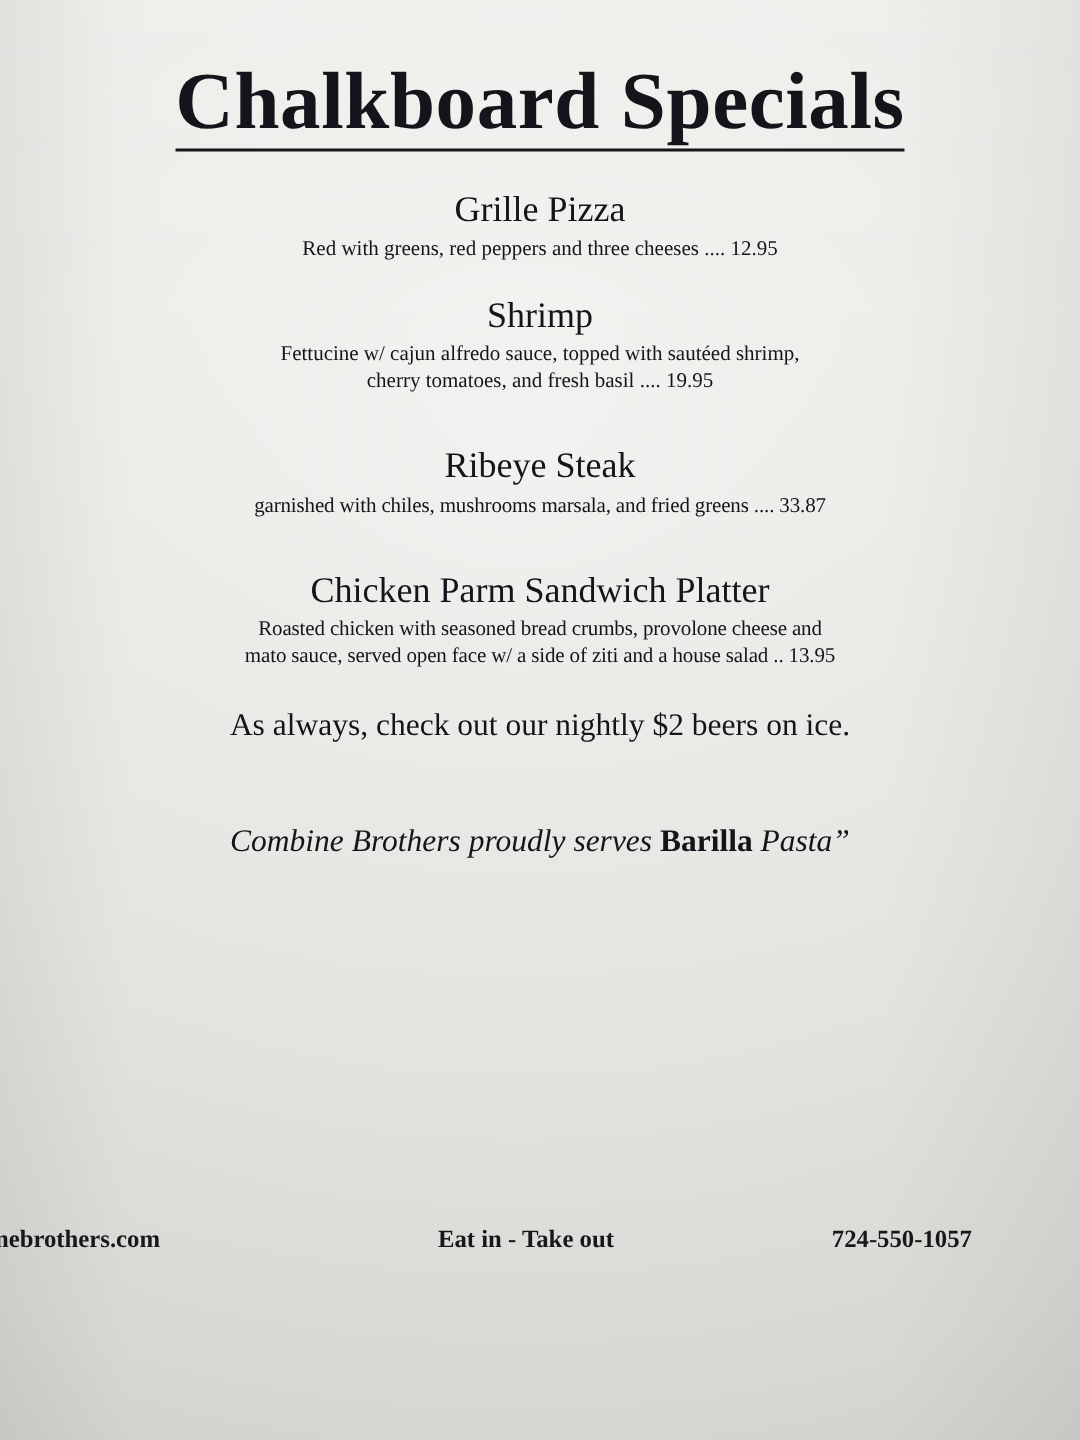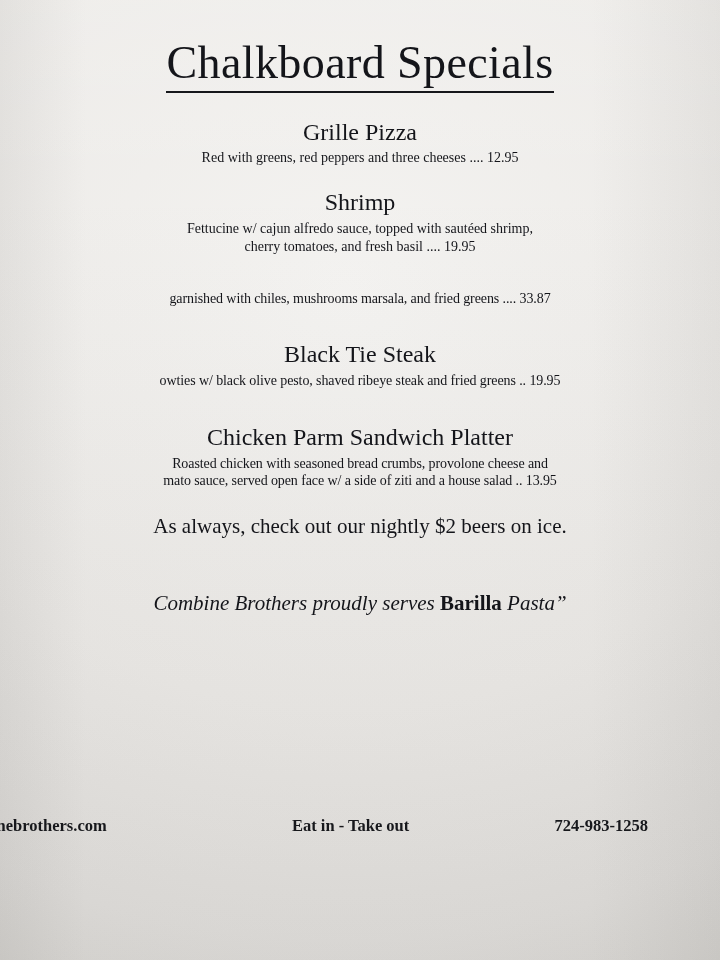--- a/index.html
+++ b/index.html
@@ -36,27 +36,28 @@
 
   .content {
     position: relative;
     z-index: 2;
     padding: 30px 10px 0 10px;
     text-align: center;
     color: #14151a;
   }
 
   .menu-title {
-    font-size: 46px;
+    font-size: 54px;
     letter-spacing: 0.4px;
     margin: 8px 0 26px 0;
     display: inline-block;
     border-bottom: 2px solid #16171b;
     padding-bottom: 2px;
     line-height: 1.1;
+    font-weight: bold;
   }
 
   .item {
     margin: 0 0 22px 0;
   }
   .item-name {
     font-size: 24px;
     line-height: 1.15;
     margin-bottom: 3px;
   }
@@ -136,40 +137,37 @@
       <div class="item-desc">Red with greens, red peppers and three cheeses .... 12.95</div>
     </div>
 
     <div class="item">
       <div class="item-name">Shrimp</div>
       <div class="item-desc">Fettucine w/ cajun alfredo sauce, topped with sautéed shrimp,</div>
       <div class="item-desc">cherry tomatoes, and fresh basil   .... 19.95</div>
     </div>
 
     <div class="item spaced">
+      <div class="item-name">Ribeye Steak</div>
       <div class="item-desc wide">garnished with chiles, mushrooms marsala, and fried greens  .... 33.87</div>
     </div>
 
-    <div class="item spaced">
-      <div class="item-name">Black Tie Steak</div>
-      <div class="item-desc wide">owties w/ black olive pesto, shaved ribeye steak and fried greens .. 19.95</div>
-    </div>
 
     <div class="item spaced">
       <div class="item-name">Chicken Parm Sandwich Platter</div>
       <div class="item-desc wide">Roasted chicken with seasoned bread crumbs, provolone cheese and</div>
       <div class="item-desc wide">mato sauce, served open face w/ a side of ziti and a house salad .. 13.95</div>
     </div>
 
     <div class="note">As always, check out our nightly $2 beers on ice.</div>
 
     <div class="brand-line">
       <span>Combine Brothers proudly serves </span><span class="brand">Barilla</span><span class="brand-word"> Pasta”</span>
     </div>
 
   </div>
 
   <div class="footer">
     <span class="web">inebrothers.com</span>
     <span class="middle">Eat in - Take out</span>
-    <span class="phone">724-983-1258</span>
+    <span class="phone">724-550-1057</span>
   </div>
 </div>
 
 </body></html>

